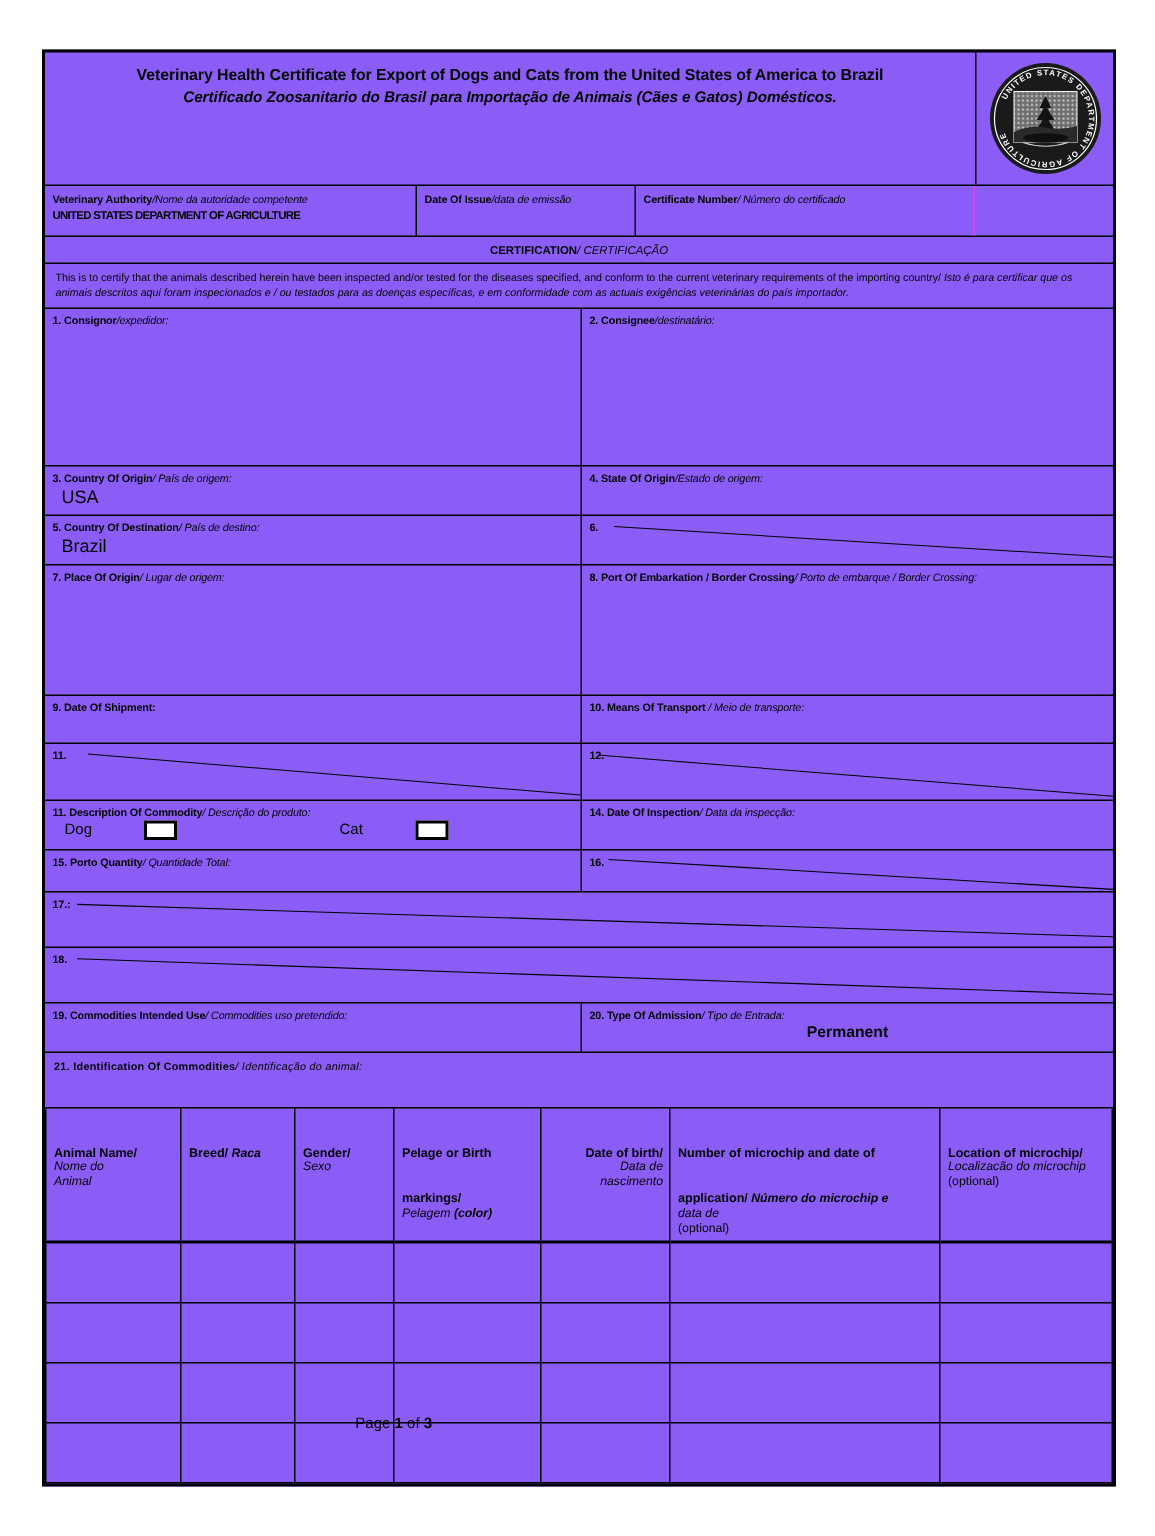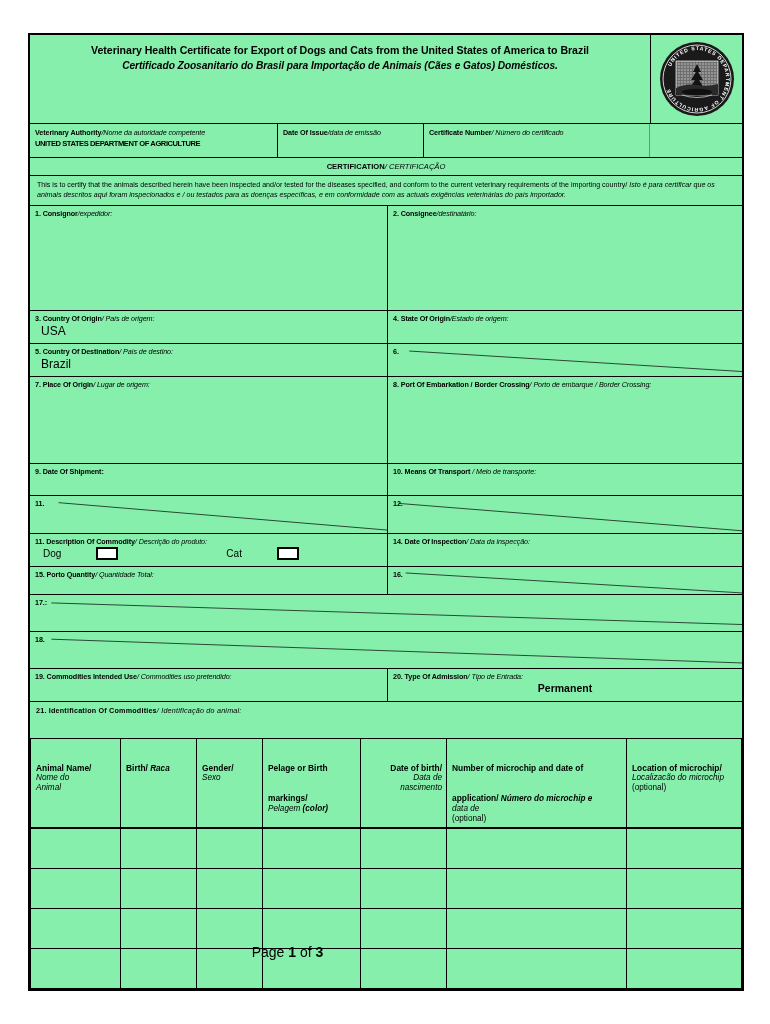--- a/index.html
+++ b/index.html
@@ -13,21 +13,21 @@
     color: #000;
     position: relative;
     overflow: hidden;
   }
 
   .page {
     position: absolute;
     left: 28px; top: 33px;
     width: 716px;
     border: 2px solid #000;
-    background: #86efac;
+    background: #8b5cf6;
   }
 
   
   .row { display: flex; width: 100%; }
   .cell { position: relative; padding: 3px 5px 2px 5px; }
   .bt { border-top: 1px solid #000; }
 
   .lbl { font-size: 7.2px; font-weight: bold; letter-spacing: -0.1px; }
   .it  { font-style: italic; font-weight: normal; }
   .lbl .it { font-size: 7.2px; }
@@ -142,21 +142,21 @@
   .w-breed { width: 76px; }
   .w-gender { width: 66px; }
   .w-pelage { width: 98px; }
   .w-dob { width: 86px; text-align: right; }
   .w-chip { width: 180px; }
   .w-loc { width: auto; }
 
   
   .footer {
     position: absolute; left: 0; top: 944px; width: 613px;
-    text-align: center; font-size: 14px; margin-left: 25px;
+    text-align: center; font-size: 10px;
   }
   .footer .fnum { font-weight: bold; }
   .footer-inner { padding-right: 88px; }
 </style>
 </head>
 <body>
 
 <div class="page">
 
   <div class="titlebox">
@@ -343,21 +343,21 @@
 
   <table class="ident-table">
     <thead>
       <tr>
         <td class="w-name">
           <div class="th-en">Animal Name/</div>
           <div class="th-pt">Nome do</div>
           <div class="th-pt">Animal</div>
         </td>
         <td class="w-breed">
-          <div class="th-en"><span>Birth/</span><span class="th-pt"> Raca</span></div>
+          <div class="th-en"><span>Breed/</span><span class="th-pt"> Raca</span></div>
         </td>
         <td class="w-gender">
           <div class="th-en">Gender/</div>
           <div class="th-pt">Sexo</div>
         </td>
         <td class="w-pelage">
           <div class="th-en">Pelage or Birth</div>
           <div class="th-en">markings/</div>
           <div class="th-pt"><span>Pelagem </span><b>(color)</b></div>
         </td>

